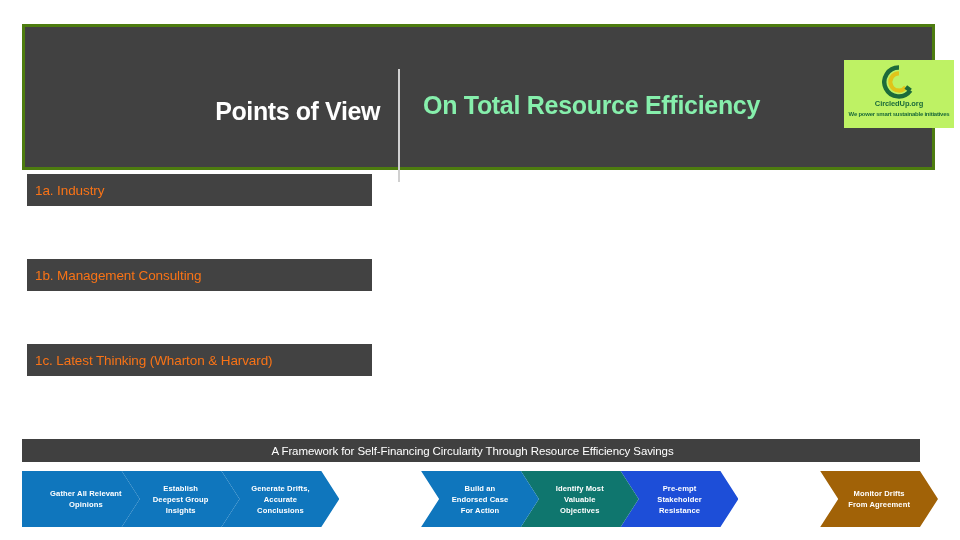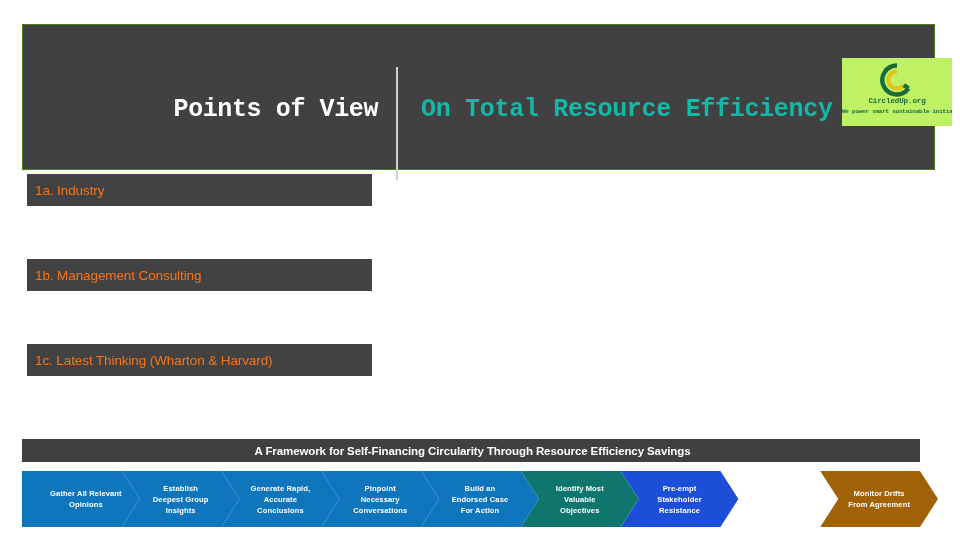--- a/index.html
+++ b/index.html
@@ -17,23 +17,22 @@
   }
 
   
   #header-block {
     position: absolute;
     left: 22px;
     top: 24px;
     width: 913px;
     height: 146px;
     background: #414141;
-    border: 1px solid #4d7c0f;
-    box-sizing: border-box;
-    font-family: Liberation Mono, monospace;
+    border: 3px solid #4d7c0f;
+    box-sizing: border-box;
   }
   #header-titles {
     position: absolute;
     left: 0;
     top: 0;
     width: 100%;
     height: 100%;
   }
   #title-points-of-view {
     position: absolute;
@@ -52,22 +51,22 @@
     position: absolute;
     left: 373px;
     top: 42px;
     width: 2px;
     height: 113px;
     background: #d0d0d0;
   }
   #title-on-total {
     position: absolute;
     left: 398px;
-    top: 72px;
-    color: #14b8a6;
+    top: 66px;
+    color: #86efac;
     font-size: 25px;
     font-weight: bold;
     letter-spacing: -0.3px;
     line-height: 1;
     white-space: nowrap;
   }
 
   
   #logo-box {
     position: absolute;
@@ -144,21 +143,21 @@
     position: absolute;
     left: 0;
     top: 0;
     width: 100%;
     height: 100%;
     display: flex;
     align-items: center;
     justify-content: center;
     color: #ffffff;
     font-size: 11.5px;
-    font-weight: bold;
+    font-weight: normal;
     letter-spacing: -0.1px;
     white-space: nowrap;
     padding-left: 3px;
     box-sizing: border-box;
     border-radius: 10px;
   }
 
   
   #process-strip {
     position: absolute;
@@ -226,24 +225,21 @@
 </div>
 
 <div id="process-strip">
     <div class="chevron first" style="left: 0px; width: 117.778px; z-index: 9; background: rgb(15, 118, 189);">
       <div class="label"><span>Gather All Relevant</span><br><span>Opinions</span></div>
     </div>
     <div class="chevron mid" style="left: 99.7778px; width: 117.778px; z-index: 8; background: rgb(15, 118, 189);">
       <div class="label"><span>Establish</span><br><span>Deepest Group</span><br><span>Insights</span></div>
     </div>
     <div class="chevron mid" style="left: 199.556px; width: 117.778px; z-index: 7; background: rgb(15, 118, 189);">
-      <div class="label"><span>Generate Rapid,</span><br><span>Accurate</span><br><span>Conclusions</span></div>
-    </div>
-    <div class="chevron mid" style="left: 299.333px; width: 117.778px; z-index: 6; background: rgb(15, 118, 189);">
-      <div class="label"><span>Pinpoint</span><br><span>Necessary</span><br><span>Conversations</span></div>
+      <div class="label"><span>Generate Drifts,</span><br><span>Accurate</span><br><span>Conclusions</span></div>
     </div>
     <div class="chevron mid" style="left: 399.111px; width: 117.778px; z-index: 5; background: rgb(15, 118, 189);">
       <div class="label"><span>Build an</span><br><span>Endorsed Case</span><br><span>For Action</span></div>
     </div>
     <div class="chevron mid" style="left: 498.889px; width: 117.778px; z-index: 4; background: #0f766e;">
       <div class="label"><span>Identify Most</span><br><span>Valuable</span><br><span>Objectives</span></div>
     </div>
     <div class="chevron mid" style="left: 598.667px; width: 117.778px; z-index: 3; background: #1d4ed8; text-align: center;">
       <div class="label"><span>Pre-empt</span><br><span>Stakeholder</span><br><span>Resistance</span></div>
     </div>

